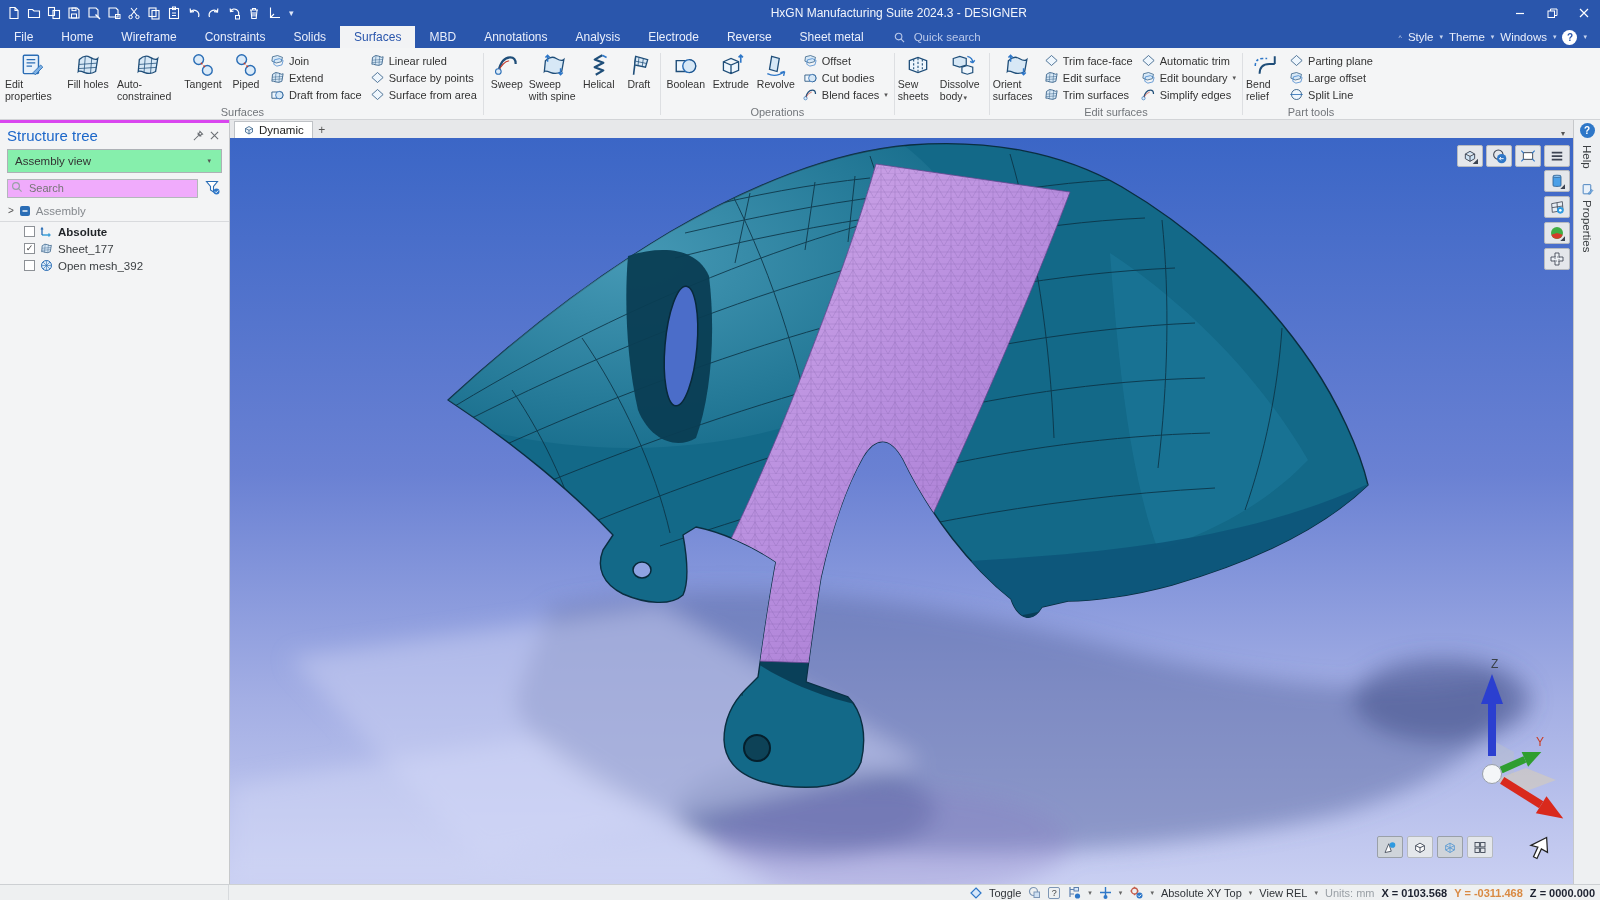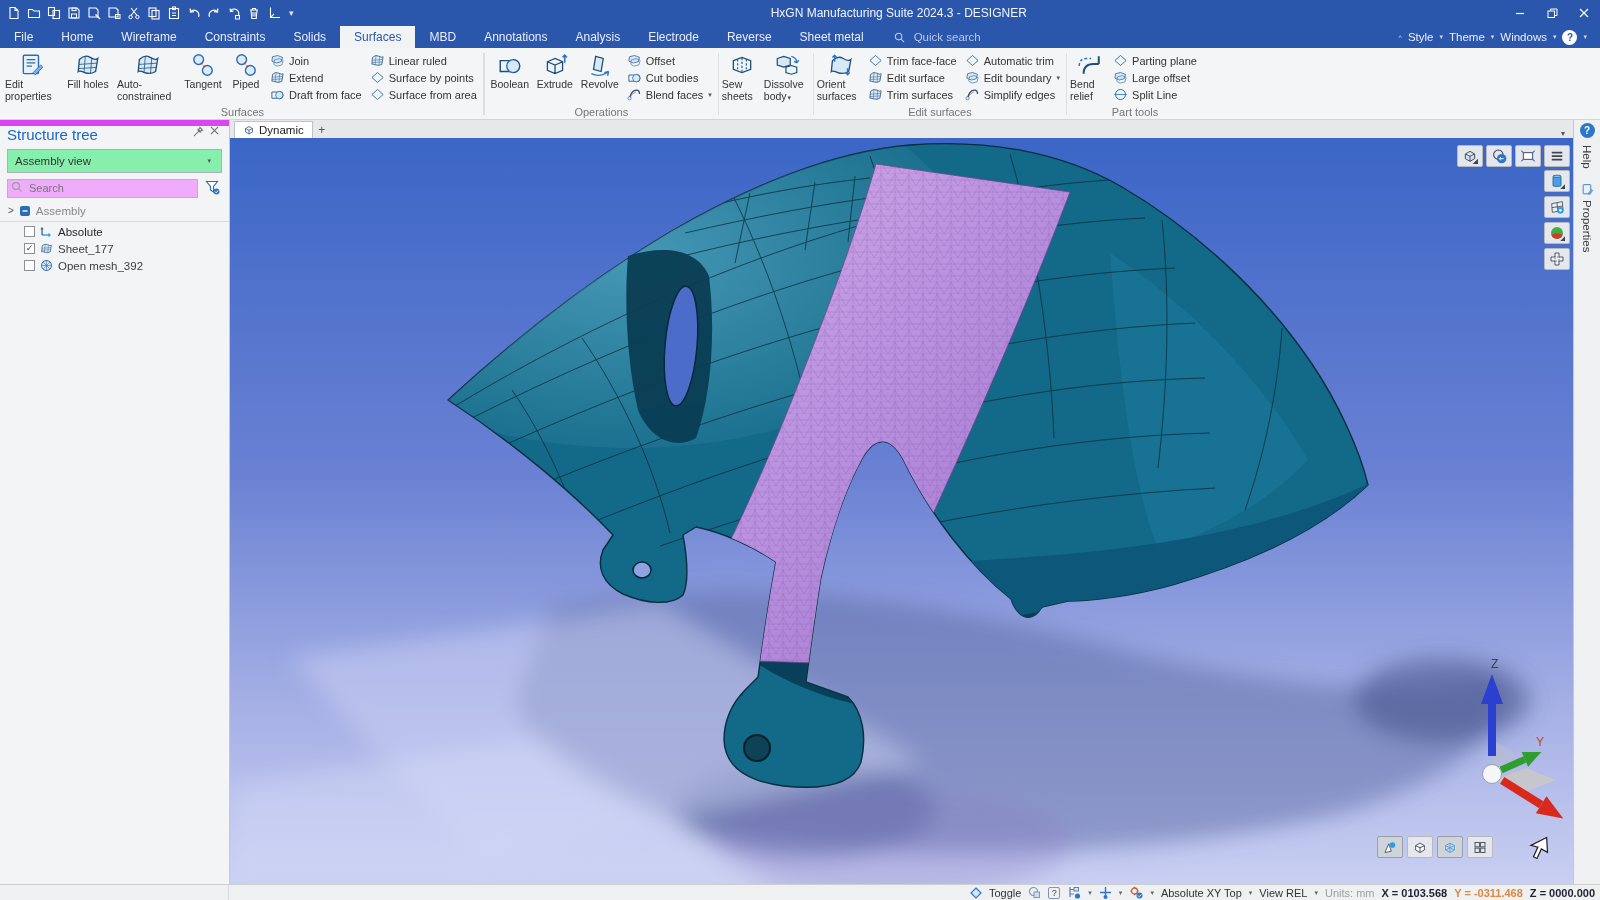--- a/index.html
+++ b/index.html
@@ -30,39 +30,39 @@
   .rbtn{border-radius:2px}
   .rbtn.big{width:56px;display:flex;flex-direction:column;align-items:center;padding:2px 1px 0;font-size:10.5px;line-height:1.1;color:#333;text-align:left}
   .rbtn.big svg{width:26px;height:26px;margin-bottom:1px}
   .rstack{display:flex;flex-direction:column;justify-content:space-between;padding:2px 4px}
   .rsml{display:flex;align-items:center;gap:4px;font-size:11px;color:#333;height:17px;white-space:nowrap}
   .rsml svg{width:15px;height:15px}
   .rcaret{font-size:7px;color:#555;margin-left:1px}
   
   .main{display:flex;height:764px}
   .lpanel{width:230px;background:#f3f4f5;border-right:1px solid #c6c8cb;display:flex;flex-direction:column}
-  .lp-head{height:27px;display:flex;align-items:flex-start;padding:0 7px;border-top:6px solid #d946ef}
+  .lp-head{height:27px;display:flex;align-items:center;padding:0 7px;border-top:3px solid #d946ef}
   .lp-title{flex:1;font-size:15px;color:#1b66c9}
   .lp-hicon{color:#6b6f74;padding:0 3px;font-size:12px}
   .lp-select{margin:2px 7px 0;height:24px;background:#86efac;border:1px solid #adb1b6;display:flex;align-items:center;padding:7px 7px;font-size:11.5px;color:#333}
   .lp-select .mcaret{margin-left:auto;color:#555}
   .lp-search{margin:5px 7px 3px;display:flex;gap:4px;align-items:center}
   .sbox{position:relative;flex:1}
   .sbox svg{position:absolute;left:4px;top:3px}
   .sbox input{width:100%;height:19px;border:1px solid #b3b7bb;padding:0 4px 0 21px;font-size:11px;color:#555;background:#f0abfc;outline:none;font-family:"Liberation Sans",sans-serif}
   .funnel{width:20px;height:19px;display:flex;align-items:center;justify-content:center}
   .tree{font-size:11.5px;color:#3c4043}
   .trow{display:flex;align-items:center;height:14px;gap:5px;padding-left:8px;margin:3px 0}
   .trow .lab{white-space:nowrap}
   .tdiv{height:1px;background:#d8dadd;margin:2px 0 1px}
   .child{padding-left:24px}
   .cb{width:11px;height:11px;border:1px solid #8d9196;background:#fff;font-size:9px;line-height:9px;text-align:center;color:#444;flex:0 0 auto}
   .exp{font-size:10px;color:#555}
   .gray{color:#85898e}
-  .bold{font-weight:normal;color:#1f2327}
+  .bold{font-weight:bold;color:#1f2327}
   
   .viewport{flex:1;min-width:0;position:relative;display:flex;flex-direction:column}
   .vtabs{height:18px;background:#e7e8ea;display:flex;align-items:flex-end;padding-left:4px}
   .vtab{height:17px;background:#fff;border:1px solid #bfc2c6;border-bottom:none;display:flex;align-items:center;gap:4px;padding:0 8px;font-size:11.5px;font-weight:normal;color:#222}
   .vplus{width:18px;text-align:center;color:#555;font-size:12px;padding-bottom:1px}
   .vtcaret{margin-left:auto;padding-right:8px;color:#555;font-size:8px}
   .canvas{flex:1;position:relative;overflow:hidden}
   .scene{position:absolute;inset:0;width:100%;height:100%}
   .vpbtn{width:26px;height:22px;background:#e4e7eb;border:1px solid #b6bac0;border-radius:2px;display:flex;align-items:center;justify-content:center}
   .vpbtn.pressed{background:#cfd4da;border-color:#9aa0a8}
@@ -344,20 +344,46 @@
             </svg>
             <span>Surface from area</span>
           </div>
       </div>
     </div>
     <div class="rglabel">Surfaces</div>
   </div>
   <div class="rsep"></div>
 
   <div class="rgroup">
+    <div class="rgrow">
+      <div class="rbtn big" style="width:42px">
+          <svg>
+            <use href="#sy-swoosh"></use>
+          </svg>
+          <div>Sweep</div>
+        </div>
+      <div class="rbtn big" style="width:50px">
+          <svg>
+            <use href="#sy-orient"></use>
+          </svg>
+          <div>Sweep with spine</div>
+        </div>
+      <div class="rbtn big" style="width:42px">
+          <svg>
+            <use href="#sy-spring"></use>
+          </svg>
+          <div>Helical</div>
+        </div>
+      <div class="rbtn big" style="width:38px">
+          <svg>
+            <use href="#sy-flag"></use>
+          </svg>
+          <div>Draft</div>
+        </div>
+    </div>
     <div class="rglabel"></div>
   </div>
   <div class="rsep"></div>
 
   <div class="rgroup">
     <div class="rgrow">
       <div class="rbtn big" style="width:46px">
           <svg>
             <use href="#sy-boolean"></use>
           </svg>

